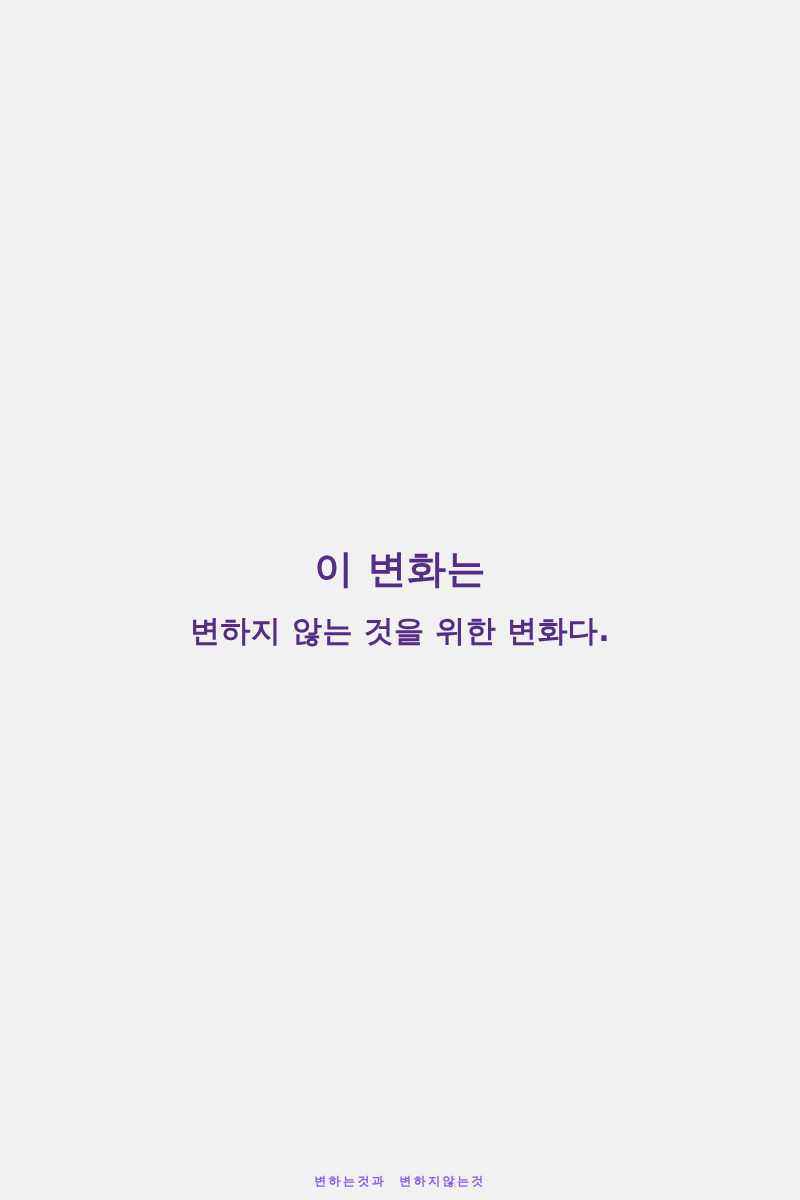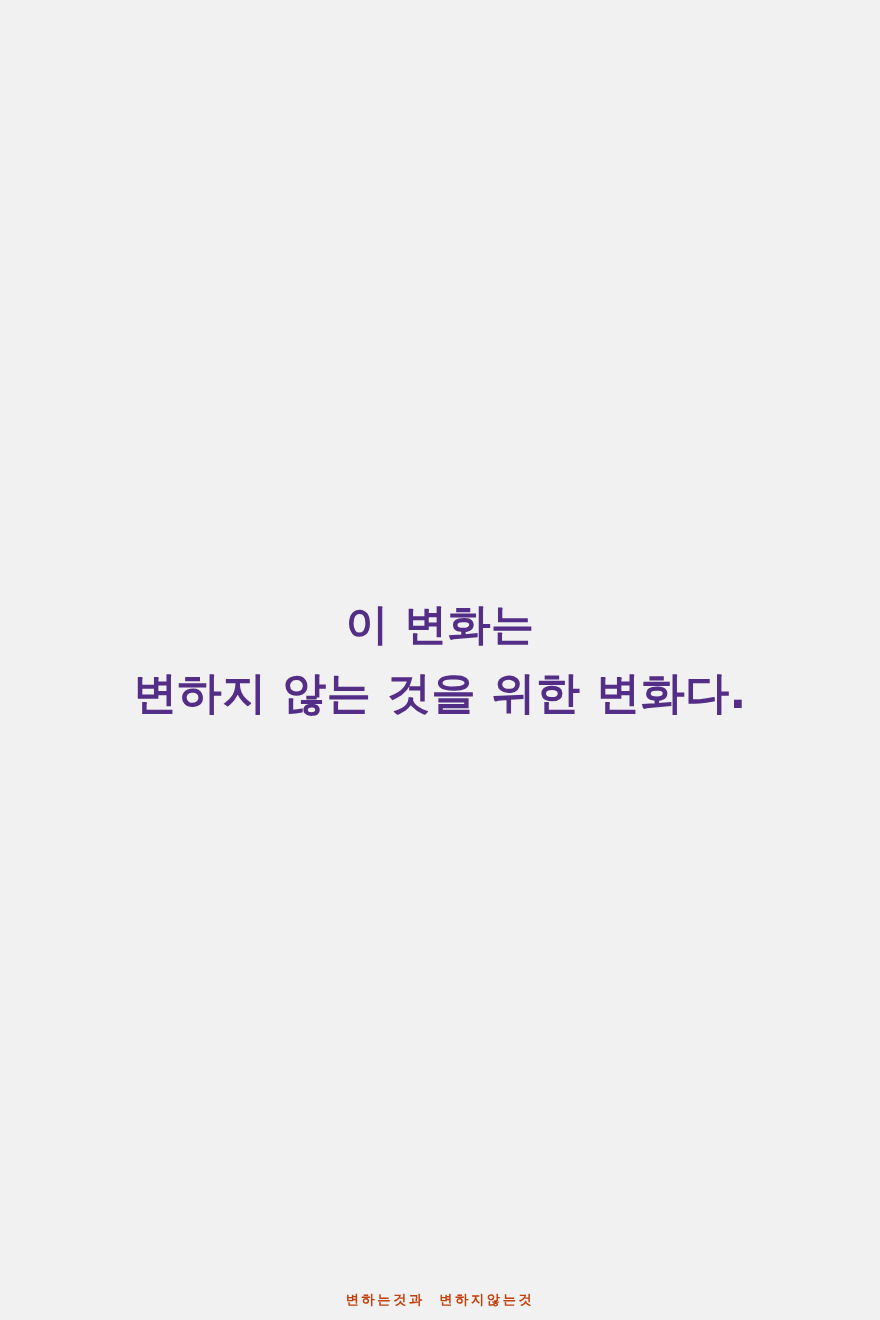--- a/index.html
+++ b/index.html
@@ -47,36 +47,36 @@
     line-height: 62px;
     letter-spacing: 0.4px;
     white-space: nowrap;
   }
 
   .quote-line-1 {
     font-size: 39px;
   }
 
   .quote-line-2 {
-    font-size: 40px;
+    font-size: 30px;
   }
 
   
   .footer {
     position: absolute;
     left: 0;
     right: 0;
     top: 1170px;
     text-align: center;
     user-select: none;
   }
 
   .footer-text {
     display: inline-block;
-    color: #c2410c;
+    color: #8b5cf6;
     font-size: 12px;
     font-weight: 600;
     line-height: 16px;
     letter-spacing: 2.4px;
     white-space: pre;
   }
 </style>
 </head>
 <body>
 

